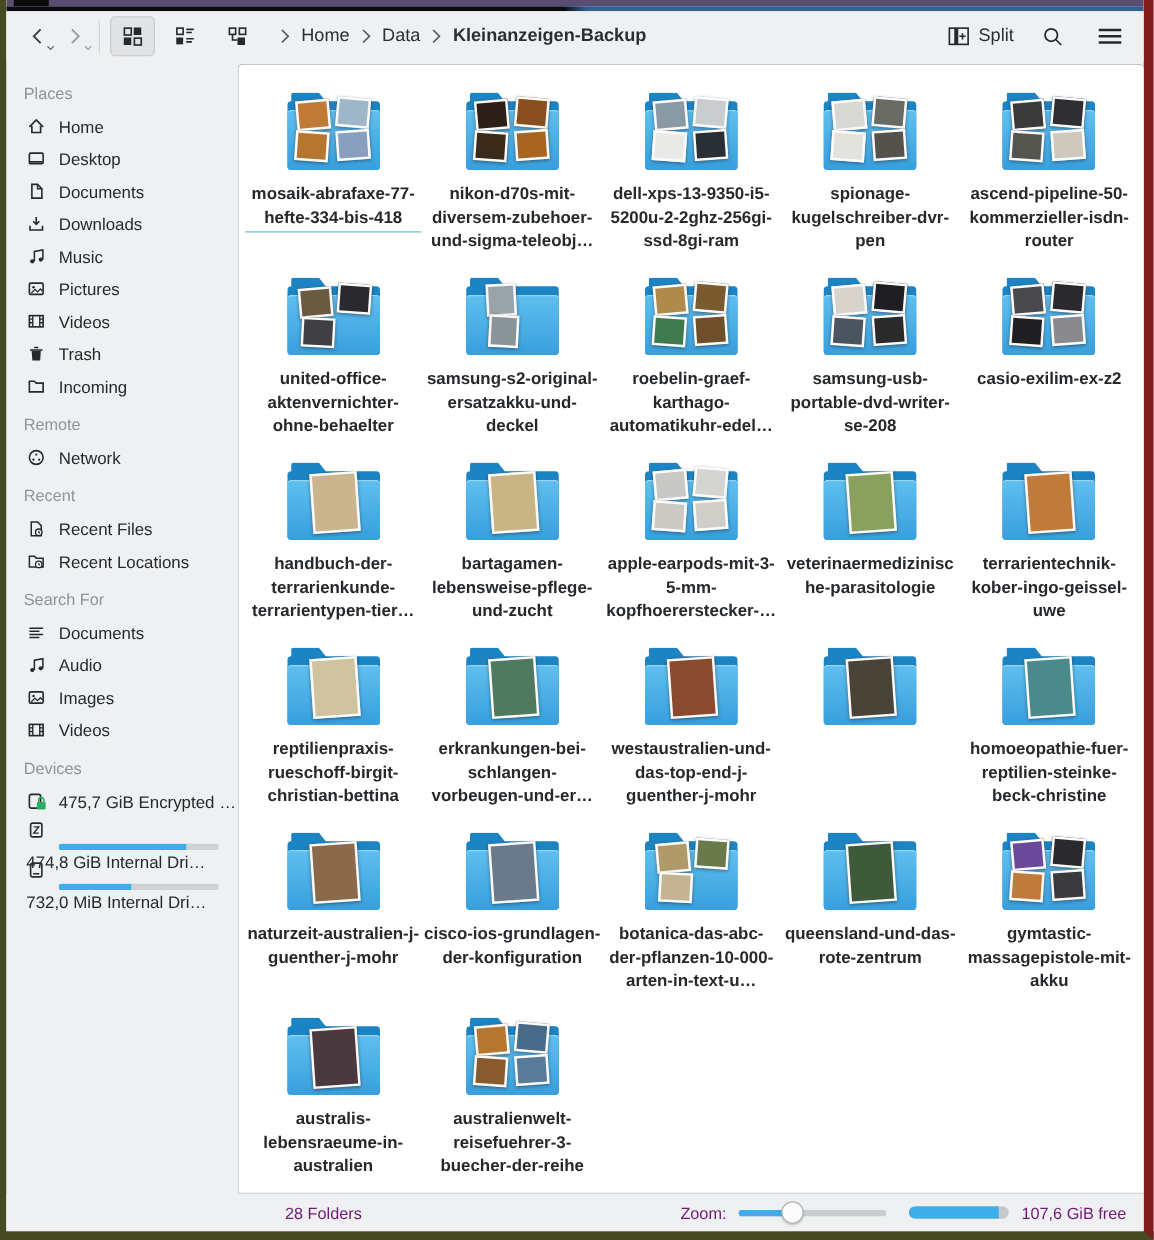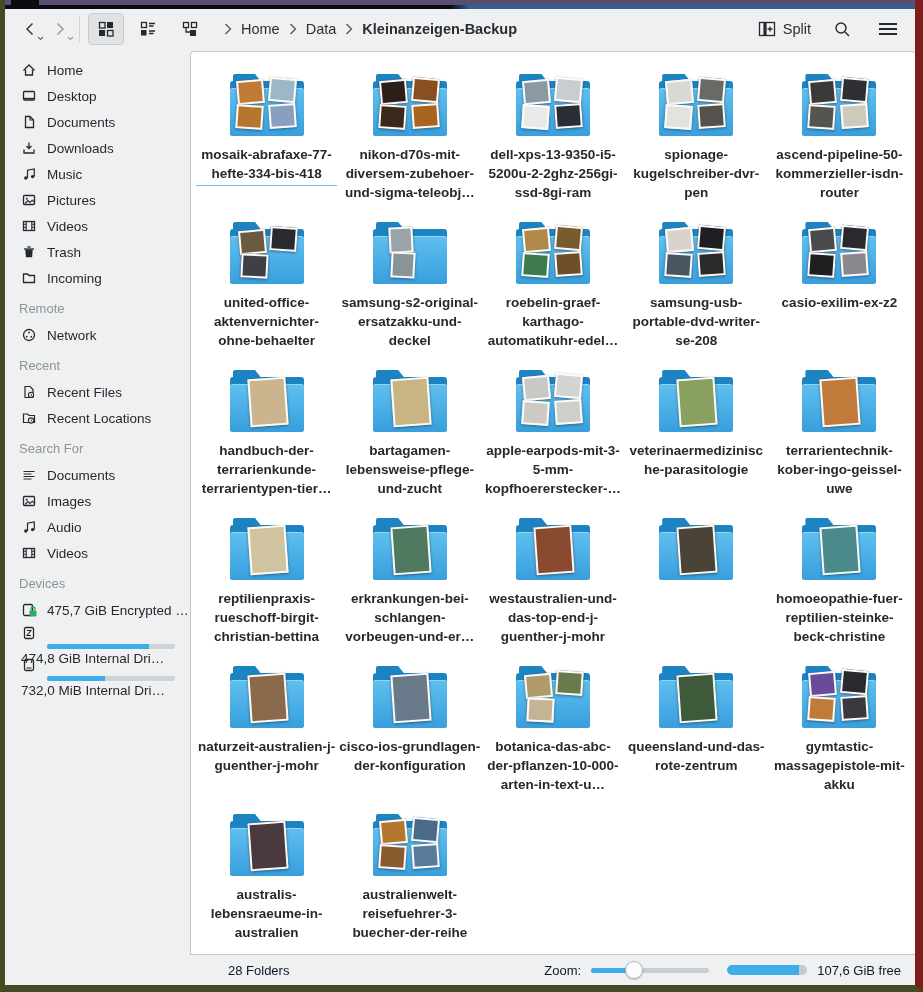--- a/index.html
+++ b/index.html
@@ -54,21 +54,21 @@
   .f-front{position:absolute; top:14px; left:0; right:0; bottom:0;
            background:linear-gradient(#5fbfef,#389fdd); border-radius:3px;
            box-shadow:inset 0 1px 0 rgba(255,255,255,.35);}
   .thumb{position:absolute; border:2px solid #fbfbfb; box-shadow:0 1px 3px rgba(0,0,0,.4);}
   .folder-label{font-size:13.5px; line-height:19px; text-align:center; color:#26292c;
                 max-width:141px; overflow-wrap:anywhere;}
   .folder-item.selected .folder-label{border-bottom:1px solid #74bbe2; padding-bottom:2px;}
 
   
   .statusbar{height:30px; display:flex; align-items:center; padding-left:223px; padding-right:14px;
-             font-size:13px; color:#0f172a; background:#eff0f1;}
+             font-size:13px; color:#701a75; background:#eff0f1;}
   .zoom-group{margin-left:auto; display:flex; align-items:center; gap:10px;}
   .slider{position:relative; width:118px; height:18px;}
   .slider .track{position:absolute; top:7px; left:0; right:0; height:5px; border-radius:3px; background:#c9cdcf;}
   .slider .fill{position:absolute; top:7px; left:0; height:5px; border-radius:3px; background:#3daee9;}
   .slider .handle{position:absolute; top:0; width:18px; height:18px; border-radius:50%;
                   background:#fcfcfc; border:1px solid #b4b8ba; box-shadow:0 1px 2px rgba(0,0,0,.2);}
   .capacity{width:80px; height:10px; border-radius:5px; background:#c6cacc; overflow:hidden; margin-left:8px;}
   .capacity .cfill{height:100%; background:#3daee9; border-radius:5px 0 0 5px;}
 
   svg{display:block;}
@@ -163,20 +163,21 @@
       <div class="tbtn">
         <svg width="20" height="14" viewBox="0 0 20 14">
           <path d="M1 2h18M1 7h18M1 12h18" stroke="#26292c" stroke-width="2"></path>
         </svg>
       </div>
     </div>
   </div>
 
   <div class="body-row">
     <div class="sidebar" id="sidebar">
+        <div class="side-title">Places</div>
         <div class="side-item">
           <span>
             <svg width="16" height="16" viewBox="0 0 16 16">
               <path d="M2.5 8.5 8 3l5.5 5.5" fill="none" stroke="#26292c" stroke-width="1.3"></path>
               <path d="M4.5 7.5V13h7V7.5" fill="none" stroke="#26292c" stroke-width="1.3"></path>
             </svg>
           </span>
           <span class="lbl">Home</span>
         </div>
         <div class="side-item">
@@ -292,36 +293,36 @@
           <span>
             <svg width="16" height="16" viewBox="0 0 16 16">
               <path d="M2.5 4.5h11M2.5 7h8M2.5 9.5h11M2.5 12h8" stroke="#26292c" stroke-width="1.2"></path>
             </svg>
           </span>
           <span class="lbl">Documents</span>
         </div>
         <div class="side-item">
           <span>
             <svg width="16" height="16" viewBox="0 0 16 16">
+              <circle cx="4.8" cy="12" r="1.7" fill="#26292c"></circle>
+              <circle cx="11.6" cy="10.6" r="1.7" fill="#26292c"></circle>
+              <path d="M6.5 12V4.2L13.3 3v7.6" fill="none" stroke="#26292c" stroke-width="1.2"></path>
+            </svg>
+          </span>
+          <span class="lbl">Audio</span>
+        </div>
+        <div class="side-item">
+          <span>
+            <svg width="16" height="16" viewBox="0 0 16 16">
               <rect x="2.5" y="3.5" width="11" height="9" rx="1" fill="none" stroke="#26292c" stroke-width="1.3"></rect>
               <circle cx="5.8" cy="6.8" r="1" fill="#26292c"></circle>
               <path d="M4 11.5l3-3 2 2 2.3-2.3 1.7 1.7" fill="none" stroke="#26292c" stroke-width="1.1"></path>
             </svg>
           </span>
           <span class="lbl">Images</span>
-        </div>
-        <div class="side-item">
-          <span>
-            <svg width="16" height="16" viewBox="0 0 16 16">
-              <circle cx="4.8" cy="12" r="1.7" fill="#26292c"></circle>
-              <circle cx="11.6" cy="10.6" r="1.7" fill="#26292c"></circle>
-              <path d="M6.5 12V4.2L13.3 3v7.6" fill="none" stroke="#26292c" stroke-width="1.2"></path>
-            </svg>
-          </span>
-          <span class="lbl">Audio</span>
         </div>
         <div class="side-item">
           <span>
             <svg width="16" height="16" viewBox="0 0 16 16">
               <rect x="2.5" y="3.5" width="11" height="9" fill="none" stroke="#26292c" stroke-width="1.3"></rect>
               <path d="M5.2 3.5v9M10.8 3.5v9" stroke="#26292c" stroke-width="1.1"></path>
               <path d="M2.5 6.3h2.7M2.5 9.2h2.7M10.8 6.3h2.7M10.8 9.2h2.7" stroke="#26292c" stroke-width="1.1"></path>
             </svg>
           </span>
           <span class="lbl">Videos</span>

